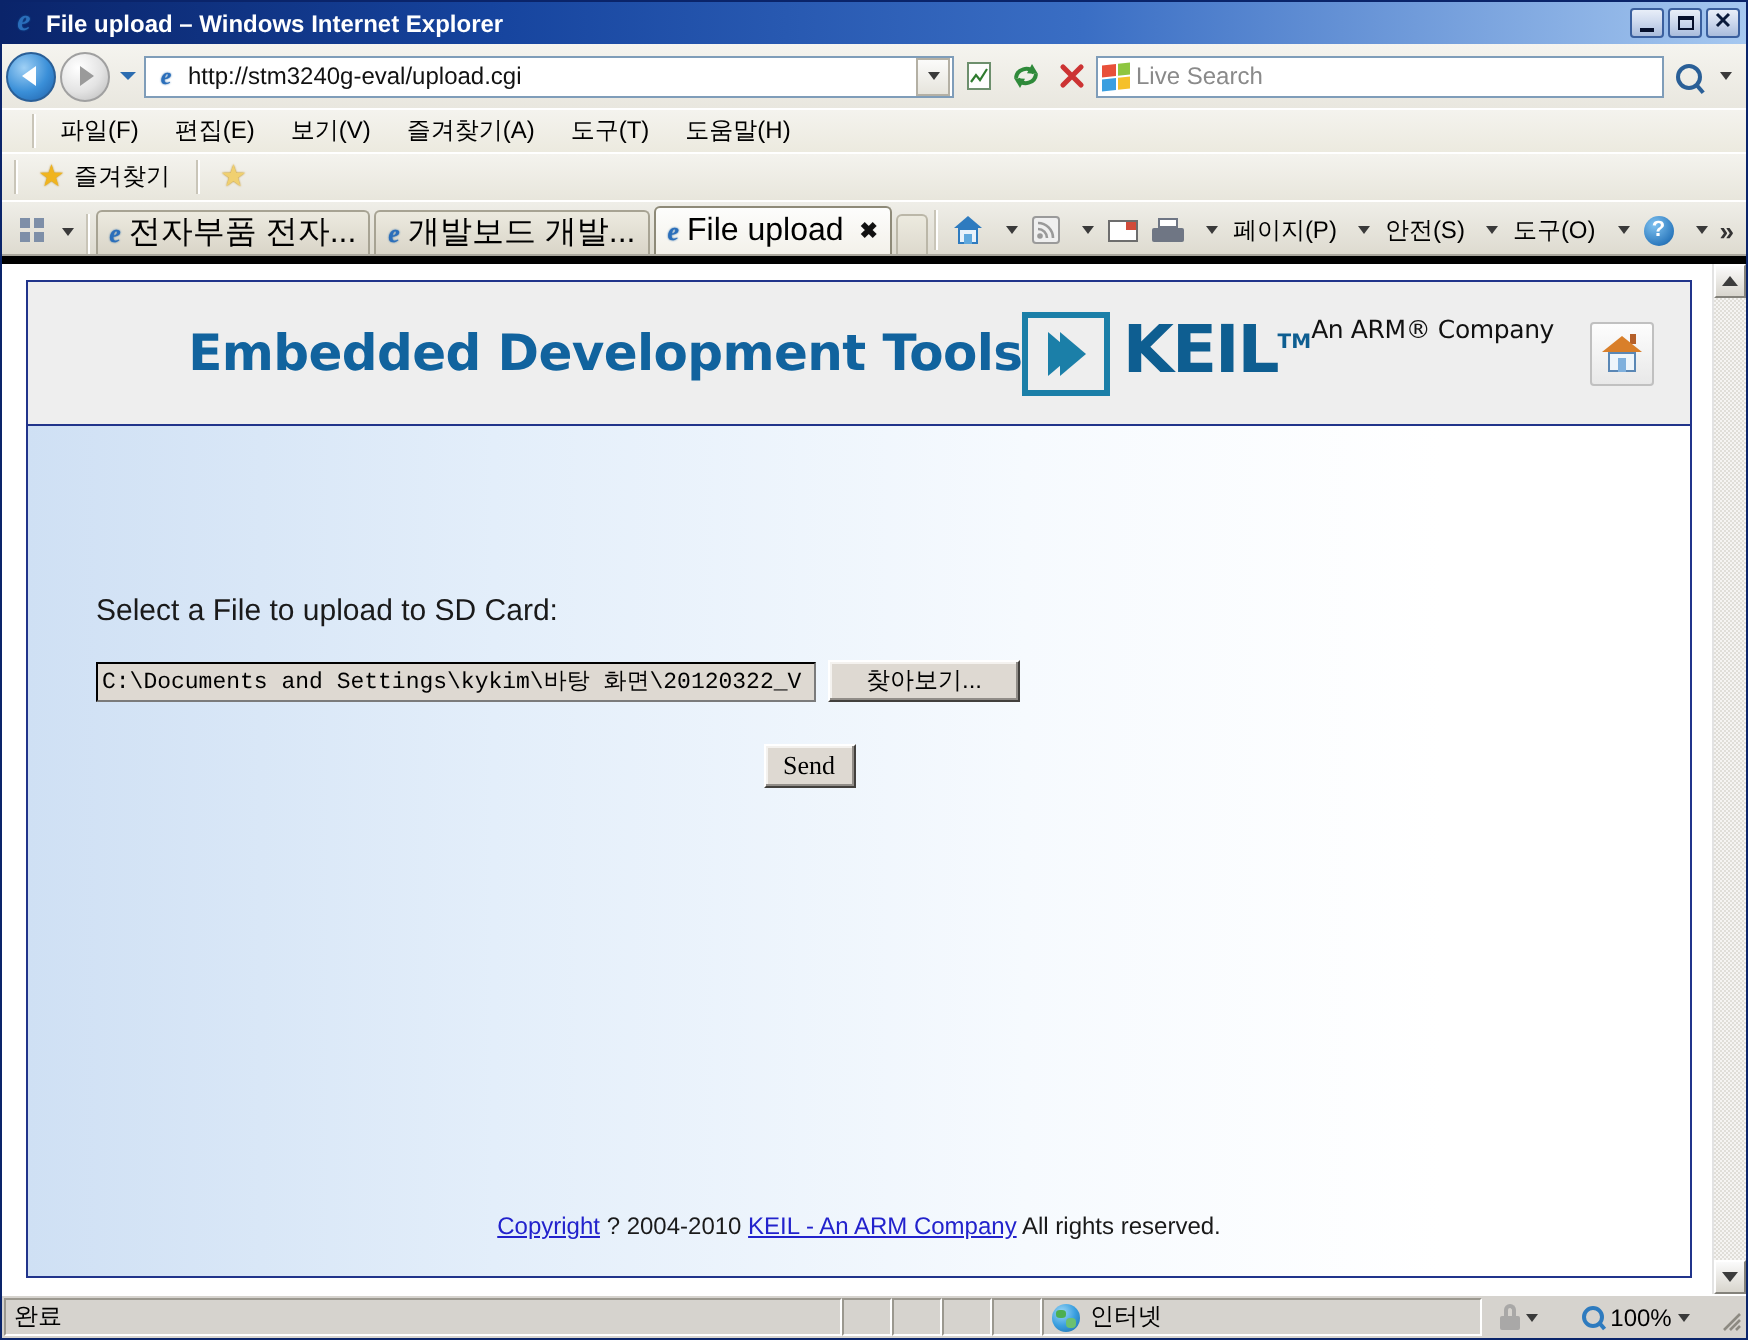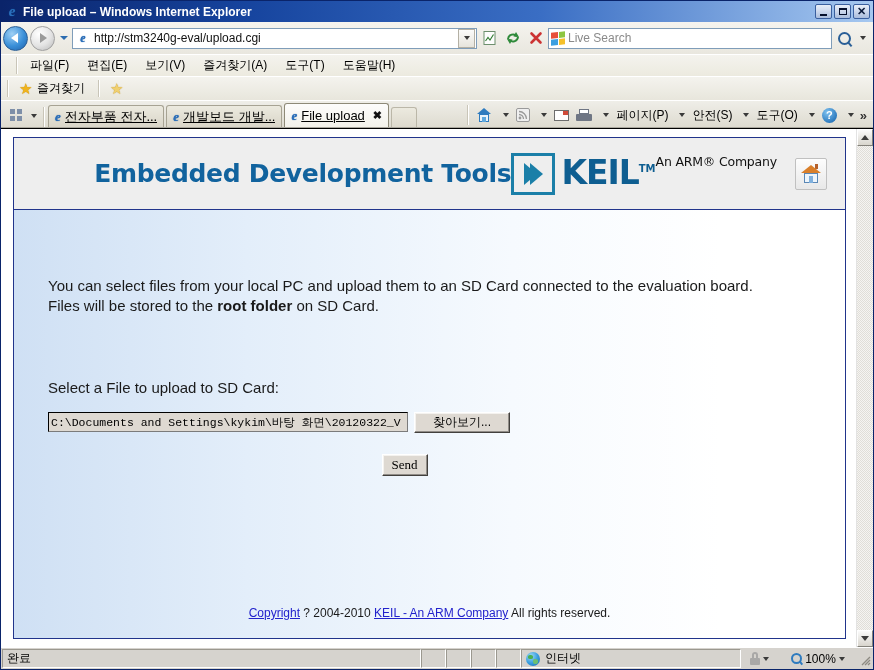--- a/index.html
+++ b/index.html
@@ -259,22 +259,22 @@
     margin-right: 2px;
     box-sizing: border-box;
     max-width: 140px;
   }
   .tab.active {
     background: linear-gradient(to bottom, #fdfdfc 0%, #f3f1ea 100%);
     border-color: #8e8a78;
     height: 24px;
   }
   .tab-label {
-    font-size: 13px; color: #000;
-    white-space: nowrap; overflow: hidden; text-overflow: ellipsis; text-decoration: underline;
+    font-size: 16px; color: #000;
+    white-space: nowrap; overflow: hidden; text-overflow: ellipsis;
   }
   .tab-close { font-size: 11px; font-weight: bold; color: #111; margin-left: 4px; }
   .tab-new {
     width: 26px; height: 20px;
     border: 1px solid #bbb7a8; border-bottom: none;
     border-top-left-radius: 3px; border-top-right-radius: 3px;
     background: linear-gradient(to bottom, #eceadf 0%, #ddd9cd 100%);
     margin-bottom: 0; box-sizing: border-box;
   }
   .cmdbar {
@@ -327,21 +327,21 @@
     display: flex; align-items: center; justify-content: center;
     line-height: 1;
   }
   .chev { font-size: 13px; font-weight: bold; color: #333; padding: 0 2px; }
 
   
   .viewport {
     flex: 1 1 auto;
     display: flex;
     background: #0f766e;
-    border-top: 1px solid #000000;
+    border-top: 4px solid #000000;
     overflow: hidden;
     position: relative;
   }
   .page {
     flex: 1 1 auto;
     background: #ffffff;
     padding: 8px 10px 8px 12px;
     box-sizing: border-box;
     overflow: hidden;
   }
@@ -813,21 +813,20 @@
                   <span class="hb-roof"></span>
                   <span class="hb-body"></span>
                   <span class="hb-door"></span>
               </span>
             </span>
           </div>
         </div>
 
         <div class="card-body">
 
-          <p class="intro"><span>You can select files from your local PC and upload them to an SD Card connected to the evaluation board. Files will be stored to the </span><b>root folder</b><span> on SD Card.</span></p>
 
           <div class="select-label">Select a File to upload to SD Card:</div>
 
           <div class="file-row">
             <span class="file-text">C:\Documents and Settings\kykim\바탕 화면\20120322_V</span>
             <span class="browse-btn">찾아보기...</span>
           </div>
 
           <div class="send-wrap">
             <span class="send-btn">Send</span>

